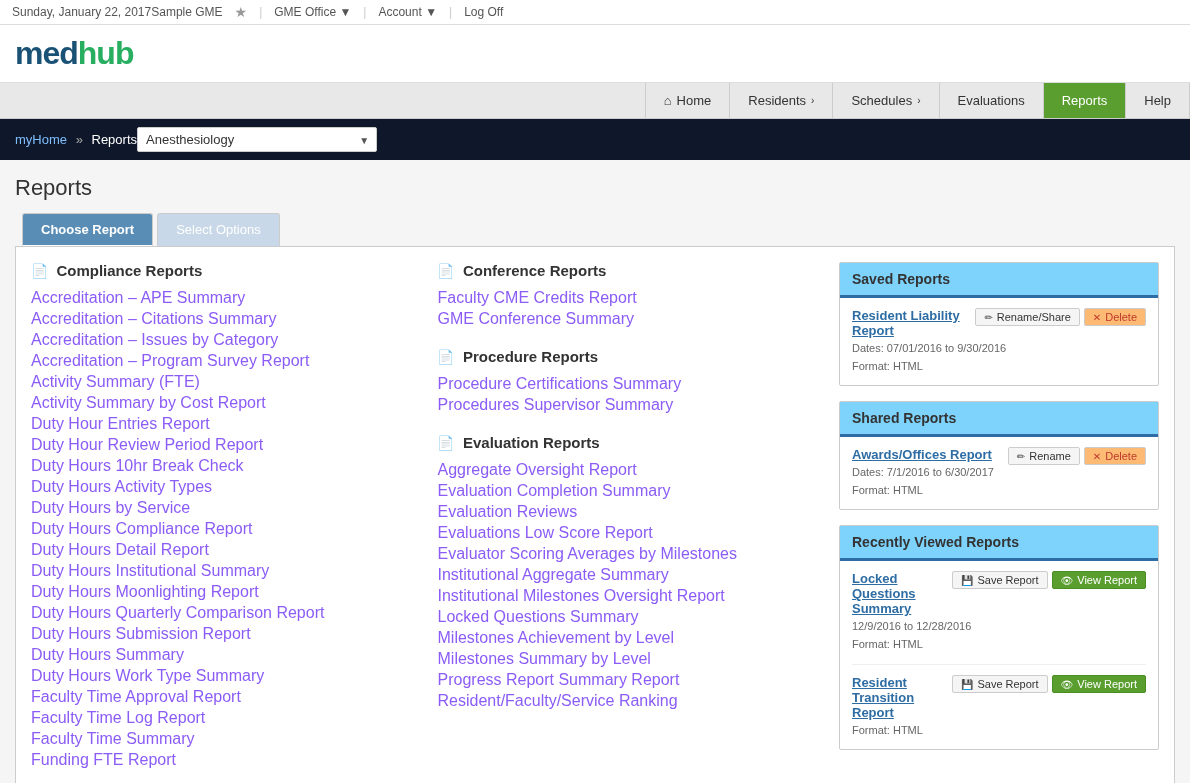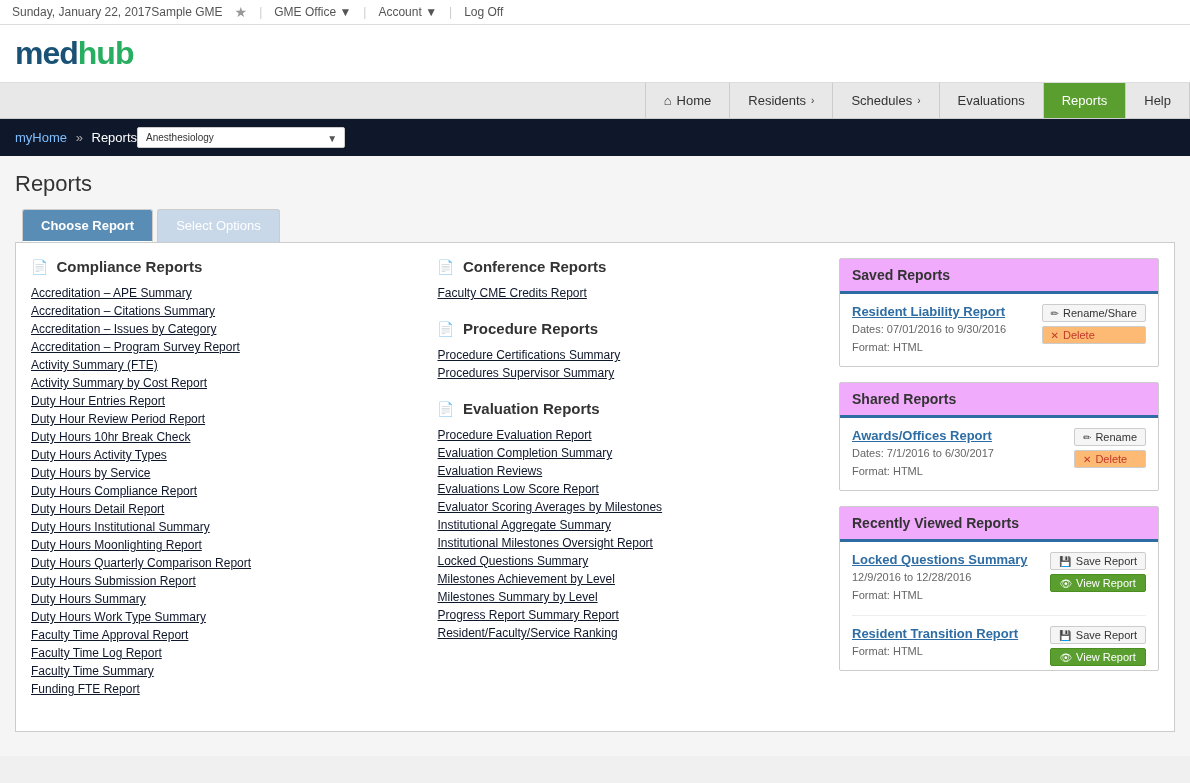--- a/index.html
+++ b/index.html
@@ -83,23 +83,23 @@
       color: #7fbfff;
       text-decoration: none;
       font-size: 13px;
     }
     .breadcrumb-bar .sep { color: #aaa; margin: 0 5px; }
     .breadcrumb-bar .current { color: #fff; }
     .breadcrumb-select {
       background: #fff;
       border: 1px solid #ccc;
       padding: 4px 25px 4px 8px;
-      font-size: 10px;
-      color: #333;
-      width: 208px;
+      font-size: 13px;
+      color: #333;
+      width: 240px;
       appearance: none;
       cursor: pointer;
       border-radius: 2px;
     }
     .select-wrapper {
       position: relative;
       display: inline-block;
     }
     .select-wrapper::after {
       content: '▼';
@@ -190,39 +190,38 @@
     }
 
     .report-list {
       list-style: none;
       margin-bottom: 20px;
     }
     .report-list li {
       margin-bottom: 3px;
     }
     .report-list li a {
-      color: #0f172a;
-      text-decoration: underline;
-      font-size: 12px;
+      color: #8b5cf6;
+      font-size: 16px;
       cursor: pointer;
     }
 
     
     .sidebar {
       width: 320px;
       flex-shrink: 0;
     }
 
     .sidebar-card {
       border: 1px solid #ccc;
       margin-bottom: 15px;
       border-radius: 2px;
     }
     .sidebar-card-header {
-      background: #f0abfc;
+      background: #7dd3fc;
       padding: 8px 12px;
       font-size: 14px;
       font-weight: bold;
       color: #333;
       border-bottom: 3px solid #2e6da4;
     }
     .sidebar-card-body {
       padding: 10px 12px;
     }
 
@@ -244,21 +243,21 @@
     }
     .saved-report-meta {
       font-size: 11px;
       color: #666;
       line-height: 1.6;
     }
 
     .report-actions {
       float: right;
       display: flex;
-      flex-direction: column;
+      flex-direction: row;
       gap: 4px;
       margin-left: 8px;
     }
     .btn-small {
       font-size: 11px;
       padding: 2px 8px;
       border: 1px solid #ccc;
       border-radius: 2px;
       cursor: pointer;
       white-space: nowrap;
@@ -392,37 +391,38 @@
       </div>
 
       <div class="report-column">
 
         <div class="report-section-title">
           <span class="doc-icon">📄</span>
           <span>Conference Reports</span>
         </div>
         <ul class="report-list">
           <li><a>Faculty CME Credits Report</a></li>
+          <li><a>GME Conference Summary</a></li>
         </ul>
 
         <div class="report-section-title">
           <span class="doc-icon">📄</span>
           <span>Procedure Reports</span>
         </div>
         <ul class="report-list">
           <li><a>Procedure Certifications Summary</a></li>
           <li><a>Procedures Supervisor Summary</a></li>
         </ul>
 
         <div class="report-section-title">
           <span class="doc-icon">📄</span>
           <span>Evaluation Reports</span>
         </div>
         <ul class="report-list">
-          <li><a>Procedure Evaluation Report</a></li>
+          <li><a>Aggregate Oversight Report</a></li>
           <li><a>Evaluation Completion Summary</a></li>
           <li><a>Evaluation Reviews</a></li>
           <li><a>Evaluations Low Score Report</a></li>
           <li><a>Evaluator Scoring Averages by Milestones</a></li>
           <li><a>Institutional Aggregate Summary</a></li>
           <li><a>Institutional Milestones Oversight Report</a></li>
           <li><a>Locked Questions Summary</a></li>
           <li><a>Milestones Achievement by Level</a></li>
           <li><a>Milestones Summary by Level</a></li>
           <li><a>Progress Report Summary Report</a></li>

